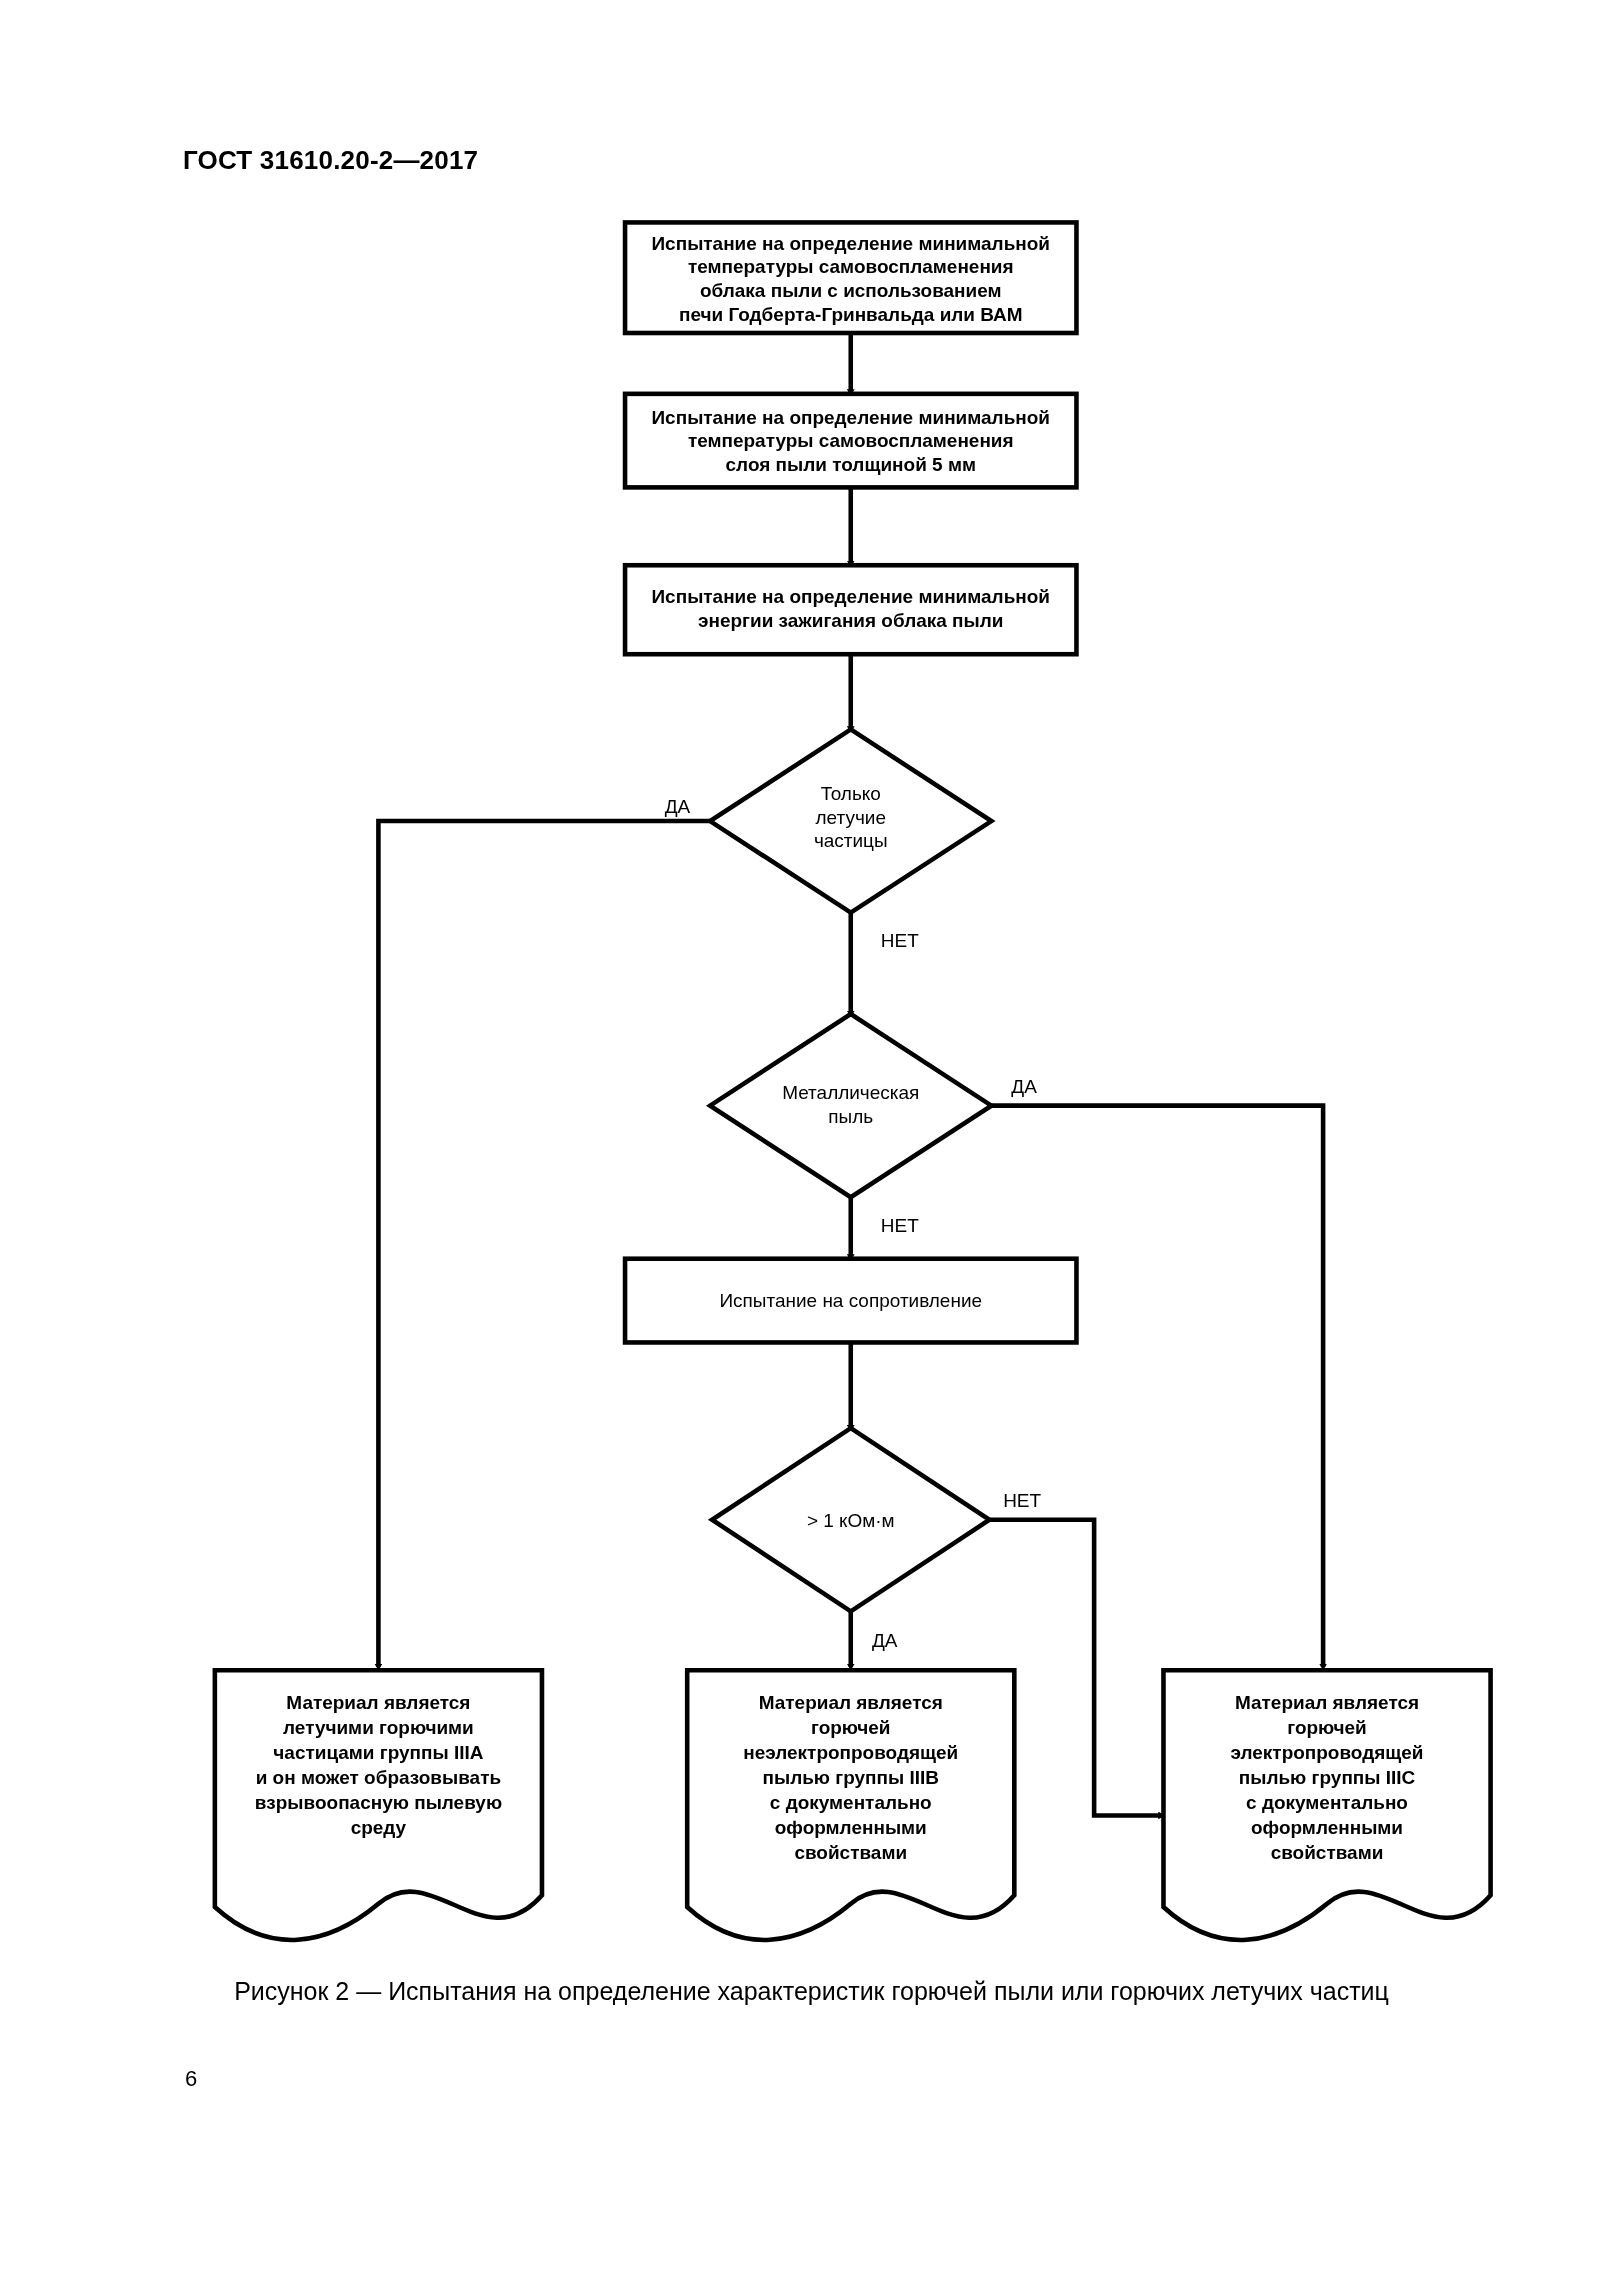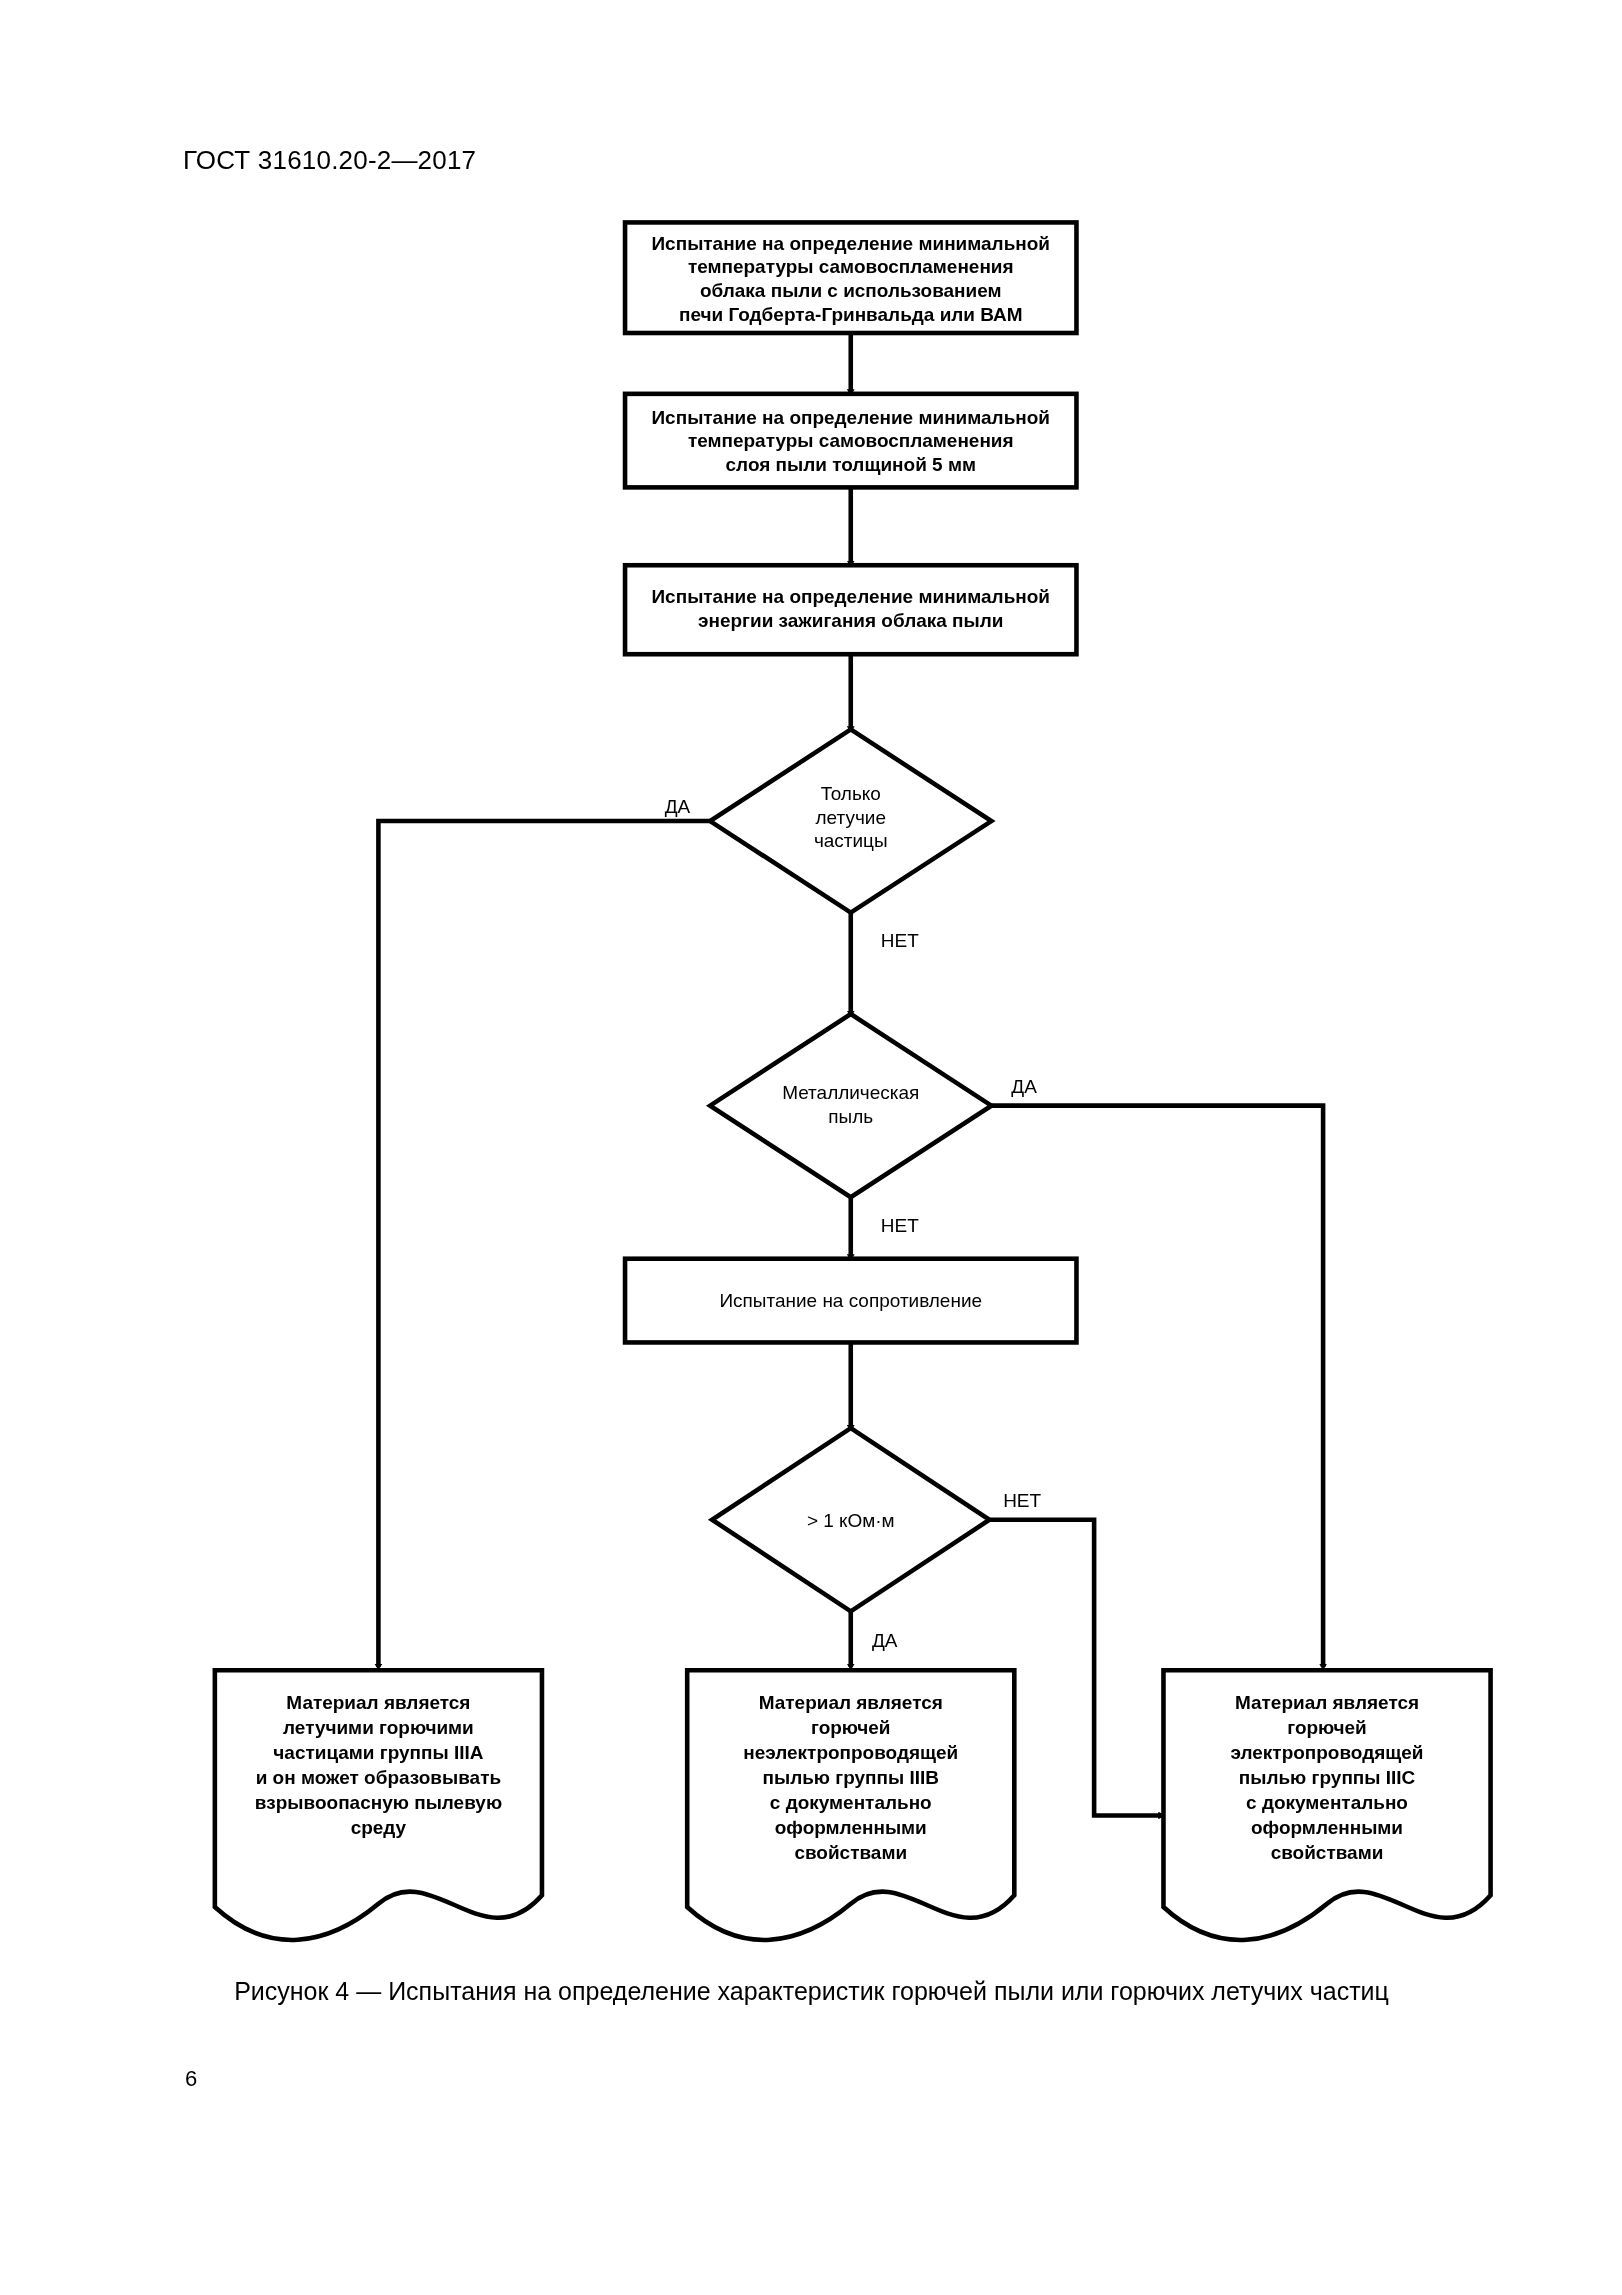--- a/index.html
+++ b/index.html
@@ -9,21 +9,21 @@
     color:#000000;
     position:relative;
     overflow:hidden;
   }
   .page { position:absolute; inset:0; }
 
   .doc-header {
     position:absolute;
     left:183px; top:145px;
     font-size:26px;
-    font-weight:normal;
+    font-weight:bold;
     letter-spacing:0.2px;
     white-space:nowrap;
   }
 
   .figure-area { position:absolute; left:0; top:0; width:1623px; height:2295px;text-align:right; }
   .figure-svg { position:absolute; left:0; top:0; }
 
   .fig-caption {
     position:absolute;
     left:0; top:1977px;
@@ -153,18 +153,18 @@
       <text class="node-text" x="2028" y="2651" text-anchor="middle">горючей</text>
       <text class="node-text" x="2028" y="2689" text-anchor="middle">электропроводящей</text>
       <text class="node-text" x="2028" y="2727" text-anchor="middle">пылью группы IIIC</text>
       <text class="node-text" x="2028" y="2765" text-anchor="middle">с документально</text>
       <text class="node-text" x="2028" y="2803" text-anchor="middle">оформленными</text>
       <text class="node-text" x="2028" y="2841" text-anchor="middle">свойствами</text>
 
     </svg>
   </div>
 
-  <div class="fig-caption">Рисунок 4 — Испытания на определение характеристик горючей пыли или горючих летучих частиц</div>
+  <div class="fig-caption">Рисунок 2 — Испытания на определение характеристик горючей пыли или горючих летучих частиц</div>
 
   <div class="page-number">6</div>
 
 </div>
 
 
 </body></html>

